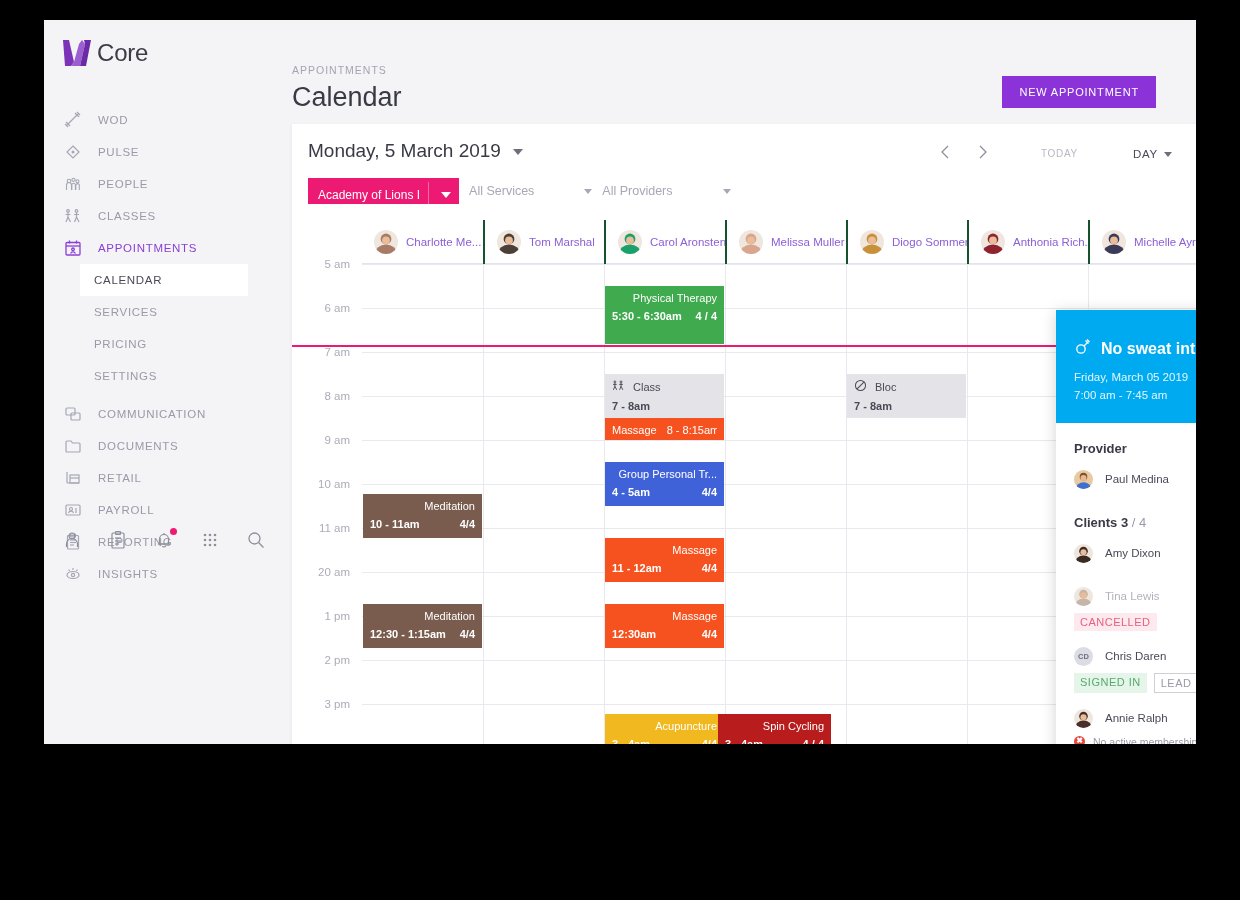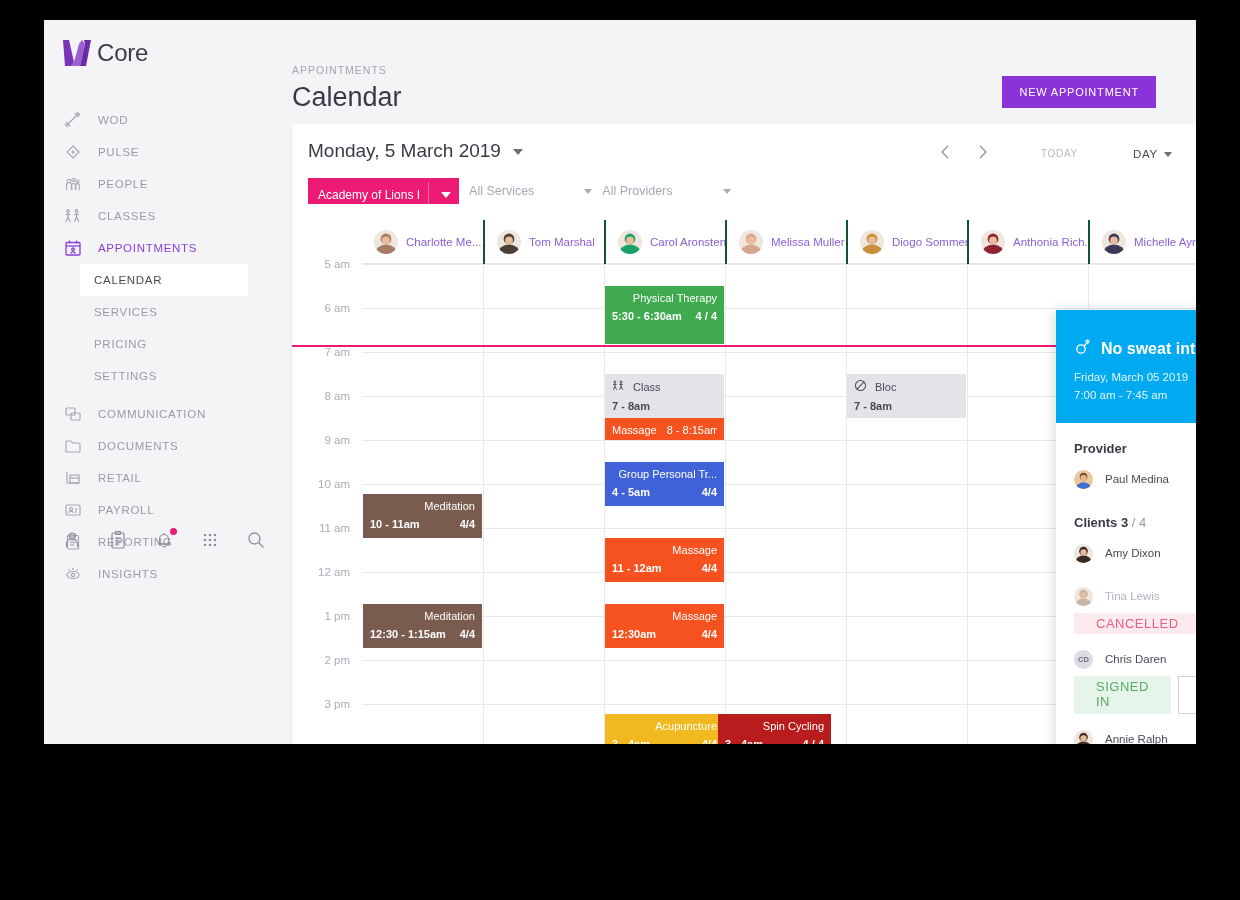--- a/index.html
+++ b/index.html
@@ -165,21 +165,21 @@
   .pop-sub { color: #e2f6ff; font-size: 11.5px; margin-top: 10px; line-height: 1.55; }
   .pop-body { padding: 18px 18px 0 18px; position: relative; height: 420px; }
   .sec-title { font-size: 13px; color: #3a3a46; font-weight: bold; margin-bottom: 14px; }
   .sec-title .cnt-b { font-weight: bold; }
   .sec-title .cnt-l { font-weight: normal; color: #9a9aa8; }
   .person { display: flex; align-items: center; gap: 12px; margin-bottom: 6px; }
   .p-av { width: 19px; height: 19px; border-radius: 50%; overflow: hidden; flex: 0 0 19px; }
   .p-name { font-size: 11.5px; color: #4a4a57; flex: 1; }
   .p-name.muted { color: #b2b2be; }
   .badges { display: flex; gap: 7px; margin: 7px 0 16px 0; }
-  .bdg { font-size: 13px; letter-spacing: 0.5px; padding: 3px 22px; }
+  .bdg { font-size: 11px; letter-spacing: 0.5px; padding: 3px 6px; }
   .bdg.cancel { background: #fdeaef; color: #e8607f; }
   .bdg.signed { background: #e5f5e9; color: #57a96b; }
   .bdg.outline { border: 1px solid #cfcfd8; color: #9a9aa8; }
   .note { display: flex; gap: 8px; margin: 6px 0 16px 0; font-size: 10.5px; color: #9a9aa8; line-height: 1.6; }
   .dot-ic { width: 11px; height: 11px; border-radius: 50%; flex: 0 0 11px; margin-top: 2px;
             display: flex; align-items: center; justify-content: center; color: #fff; font-size: 8px; font-weight: bold; }
   .dot-ic.red { background: #e8453c; }
 
   .avimg { width: 100%; height: 100%; display: block; }
 </style>
@@ -526,21 +526,21 @@
           </div>
         <div class="grid-body">
           <div class="time-col" id="time-col">
               <div class="time-lbl" style="top: 0px;">5 am</div>
               <div class="time-lbl" style="top: 44px;">6 am</div>
               <div class="time-lbl" style="top: 88px;">7 am</div>
               <div class="time-lbl" style="top: 132px;">8 am</div>
               <div class="time-lbl" style="top: 176px;">9 am</div>
               <div class="time-lbl" style="top: 220px;">10 am</div>
               <div class="time-lbl" style="top: 264px;">11 am</div>
-              <div class="time-lbl" style="top: 308px;">12 am</div>
+              <div class="time-lbl" style="top: 308px;">20 am</div>
               <div class="time-lbl" style="top: 352px;">1 pm</div>
               <div class="time-lbl" style="top: 396px;">2 pm</div>
               <div class="time-lbl" style="top: 440px;">3 pm</div>
               <div class="time-lbl" style="top: 484px;">4 pm</div>
             </div>
           <div class="grid-cols" id="grid-cols">
               <div class="hline" style="top: 0px;"></div>
               <div class="hline" style="top: 44px;"></div>
               <div class="hline" style="top: 88px;"></div>
               <div class="hline" style="top: 132px;"></div>

